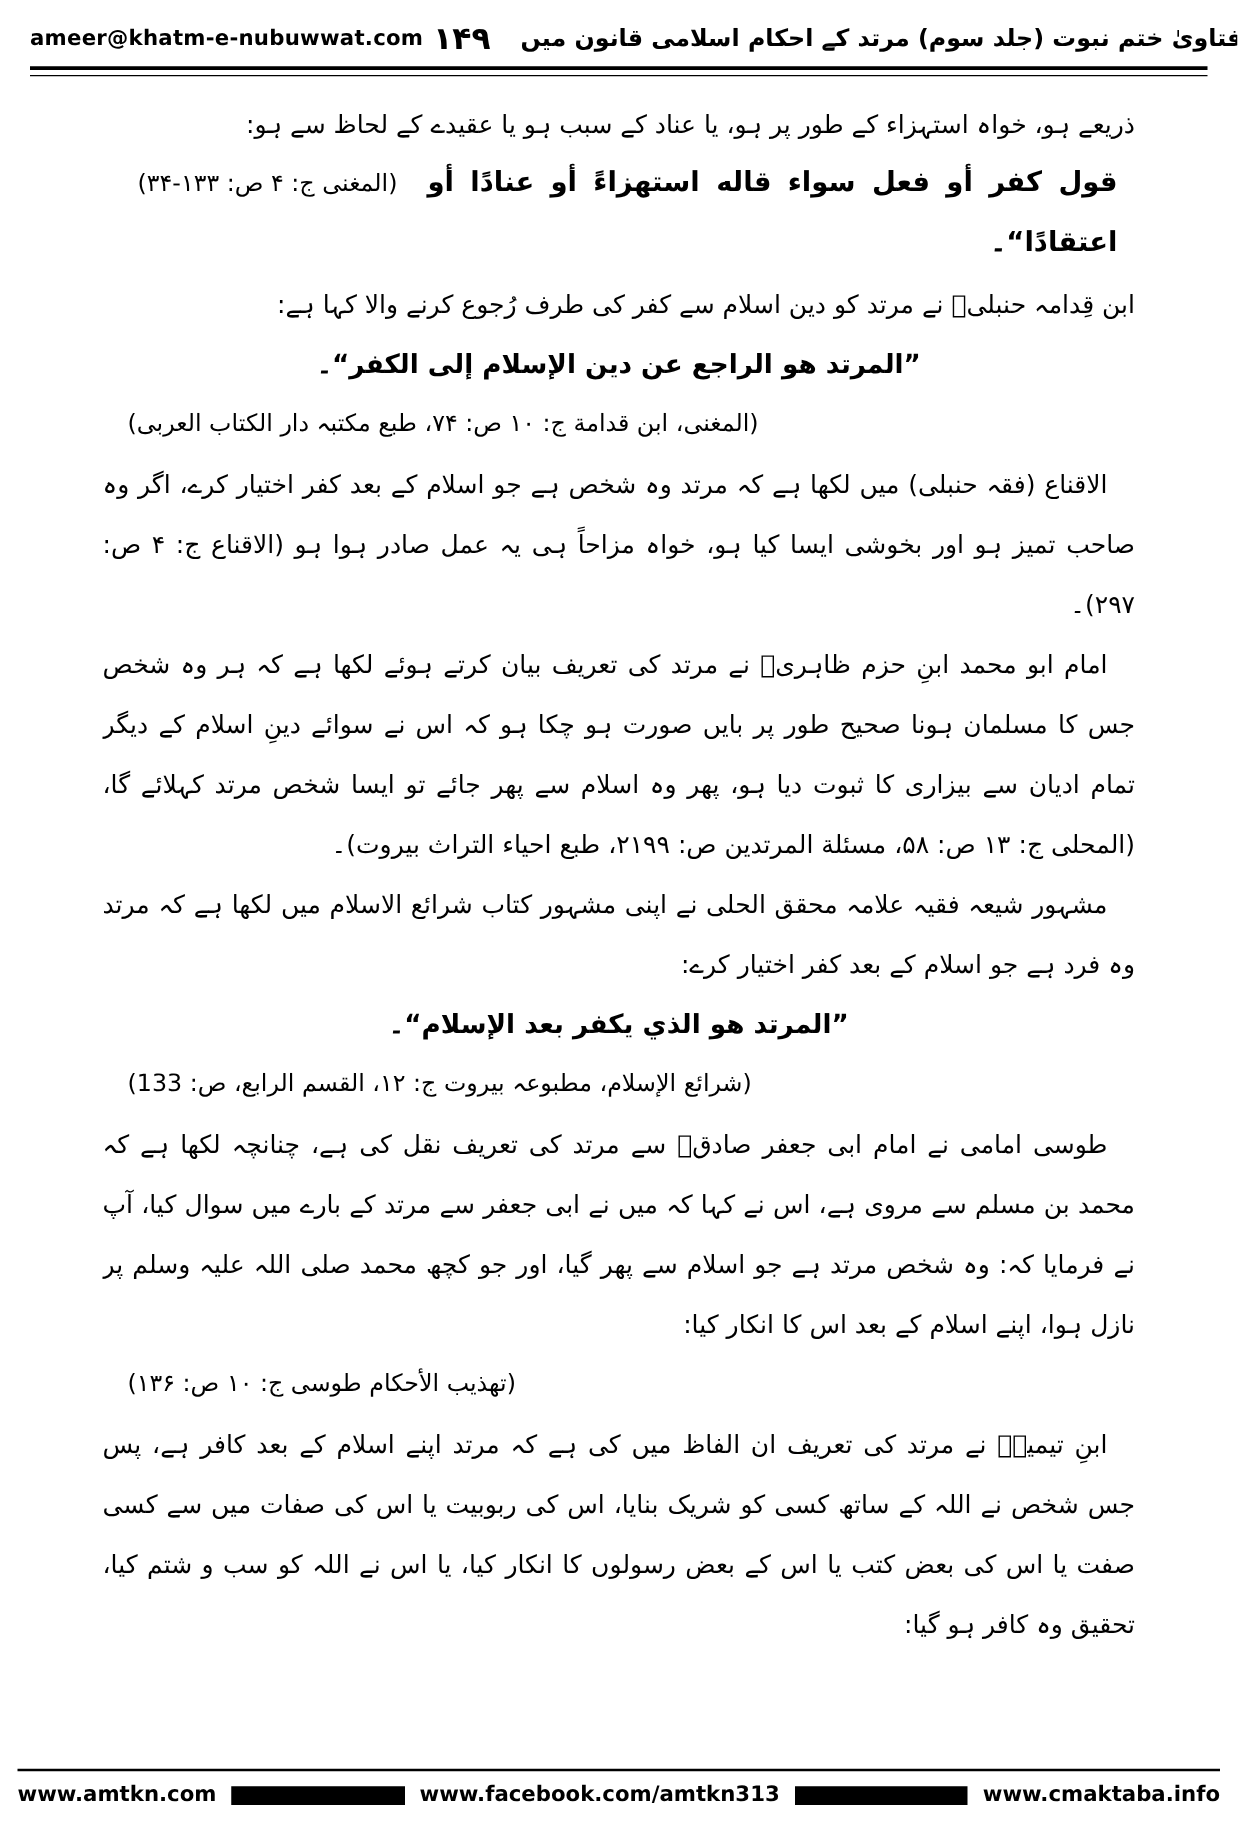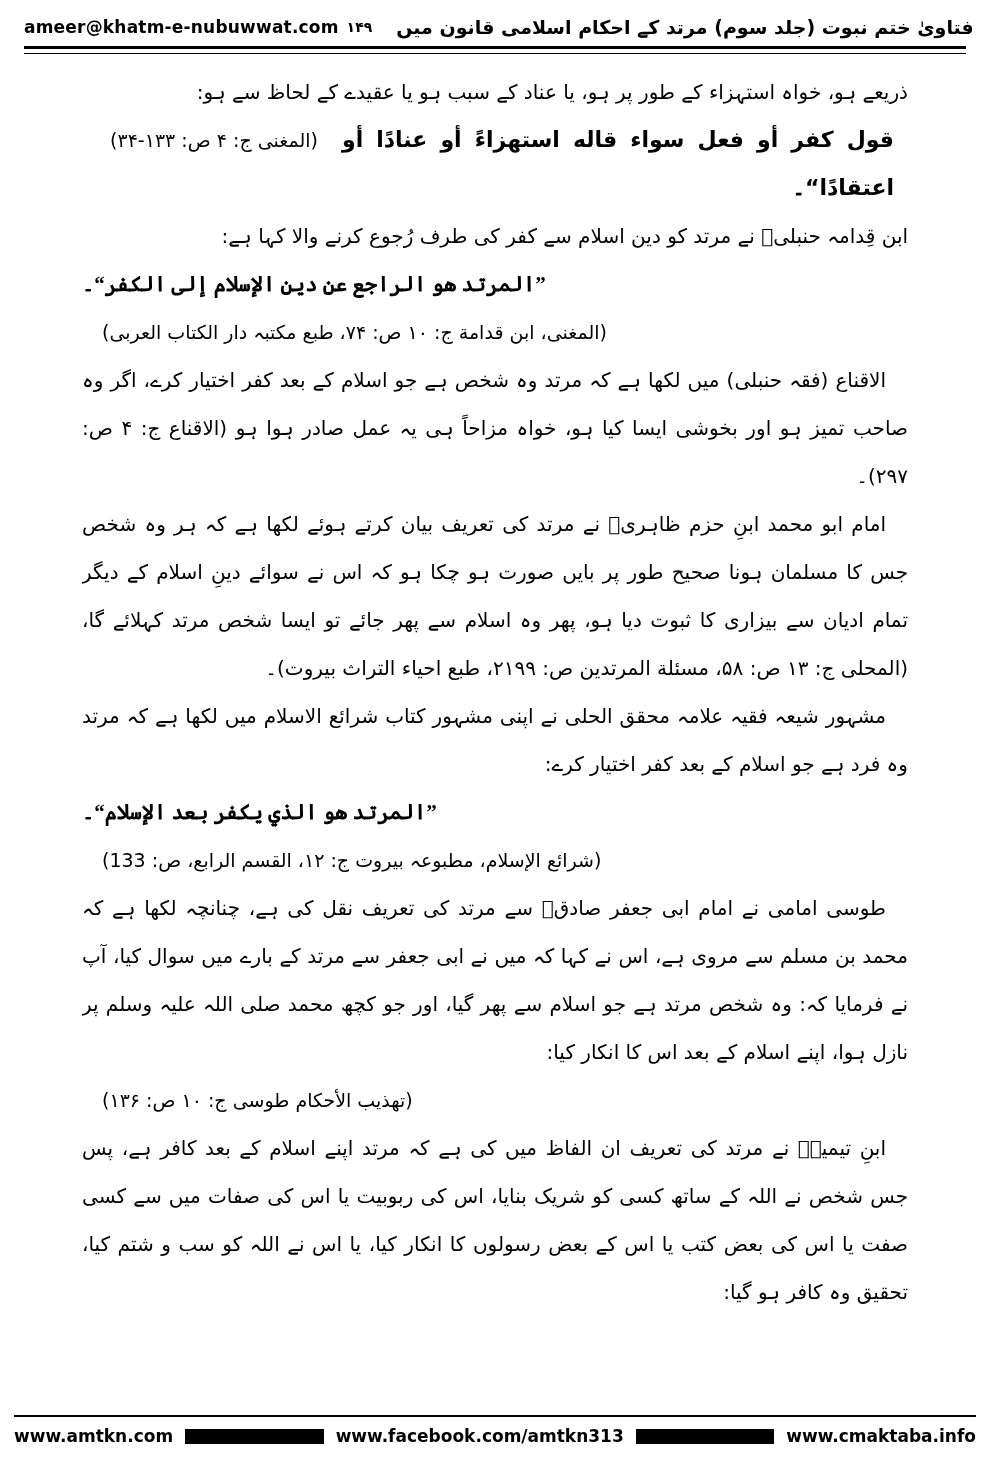--- a/index.html
+++ b/index.html
@@ -15,21 +15,21 @@
     box-sizing:border-box;
     overflow:hidden;
     background:#fff;
   }
   
   .hdr {
     display:flex; align-items:center; justify-content:space-between;
     font-weight:bold;
   }
   .hdr .email { font-size:17px; letter-spacing:.2px; white-space:nowrap; }
-  .hdr .pageno { font-size:14px; padding:0 8px; }
+  .hdr .pageno { font-size:25px; padding:0 8px; }
   .hdr .title { font-size:19px; direction:rtl; text-align:left; white-space:nowrap;margin-left:16px; }
   .rule-thick { height:3px; background:#000; margin-top:8px; }
   .rule-thin  { height:1px; background:#000; margin-top:4px; }
 
   
   main {
     direction:rtl;
     margin:14px 58px 0 58px;
     height:1276px;
     overflow:hidden;
@@ -39,21 +39,21 @@
   }
   .blk { margin:0; }
   .blk.para        { text-indent:22px; }
   .blk.para-flush  { text-indent:0; }
   .blk.quote {
     font-weight:bold; font-size:21px;
     padding-right:14px; padding-left:34px;
   }
   .blk.quote-center {
     font-weight:bold; font-size:21px;
-    text-align:left; text-indent:0;font-family:Liberation Serif, serif;
+    text-align:center; text-indent:0;
   }
   .blk.quote-ref {
     display:flex; justify-content:space-between; align-items:baseline;
     gap:24px;
   }
   .blk.quote-ref .q { font-weight:bold; font-size:22px; padding-right:14px; }
   .blk.quote-ref .r { font-size:19px; padding-left:28px; white-space:nowrap; }
   .blk.ref {
     text-align:left; font-size:19px;
     padding-left:20px; text-indent:0;

